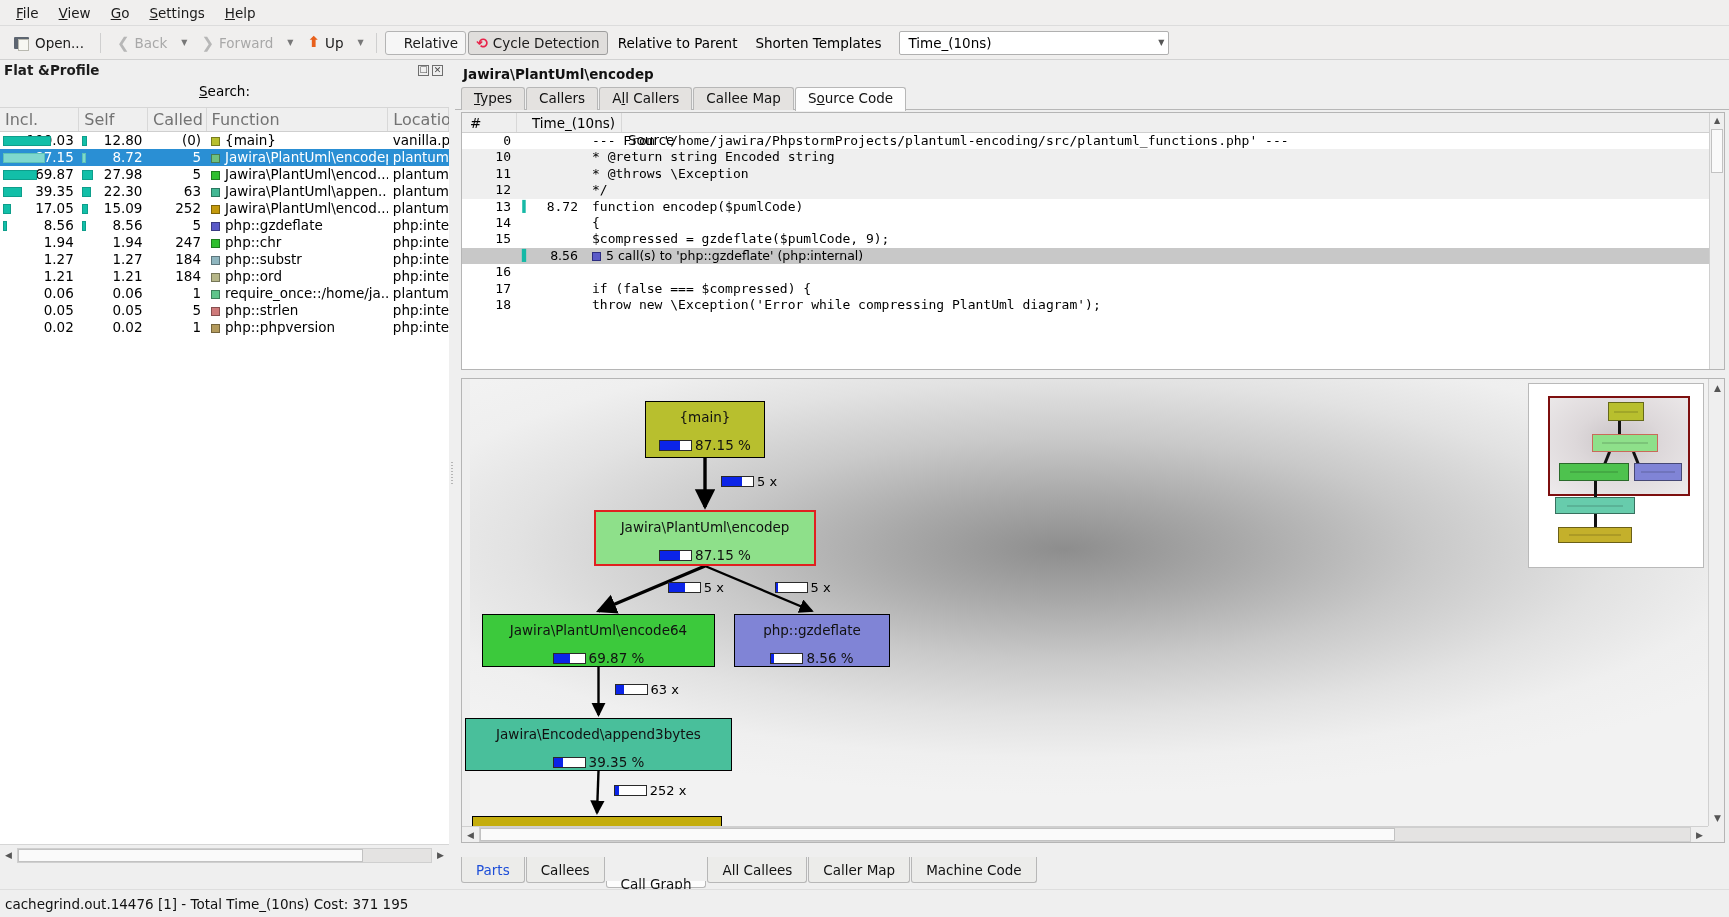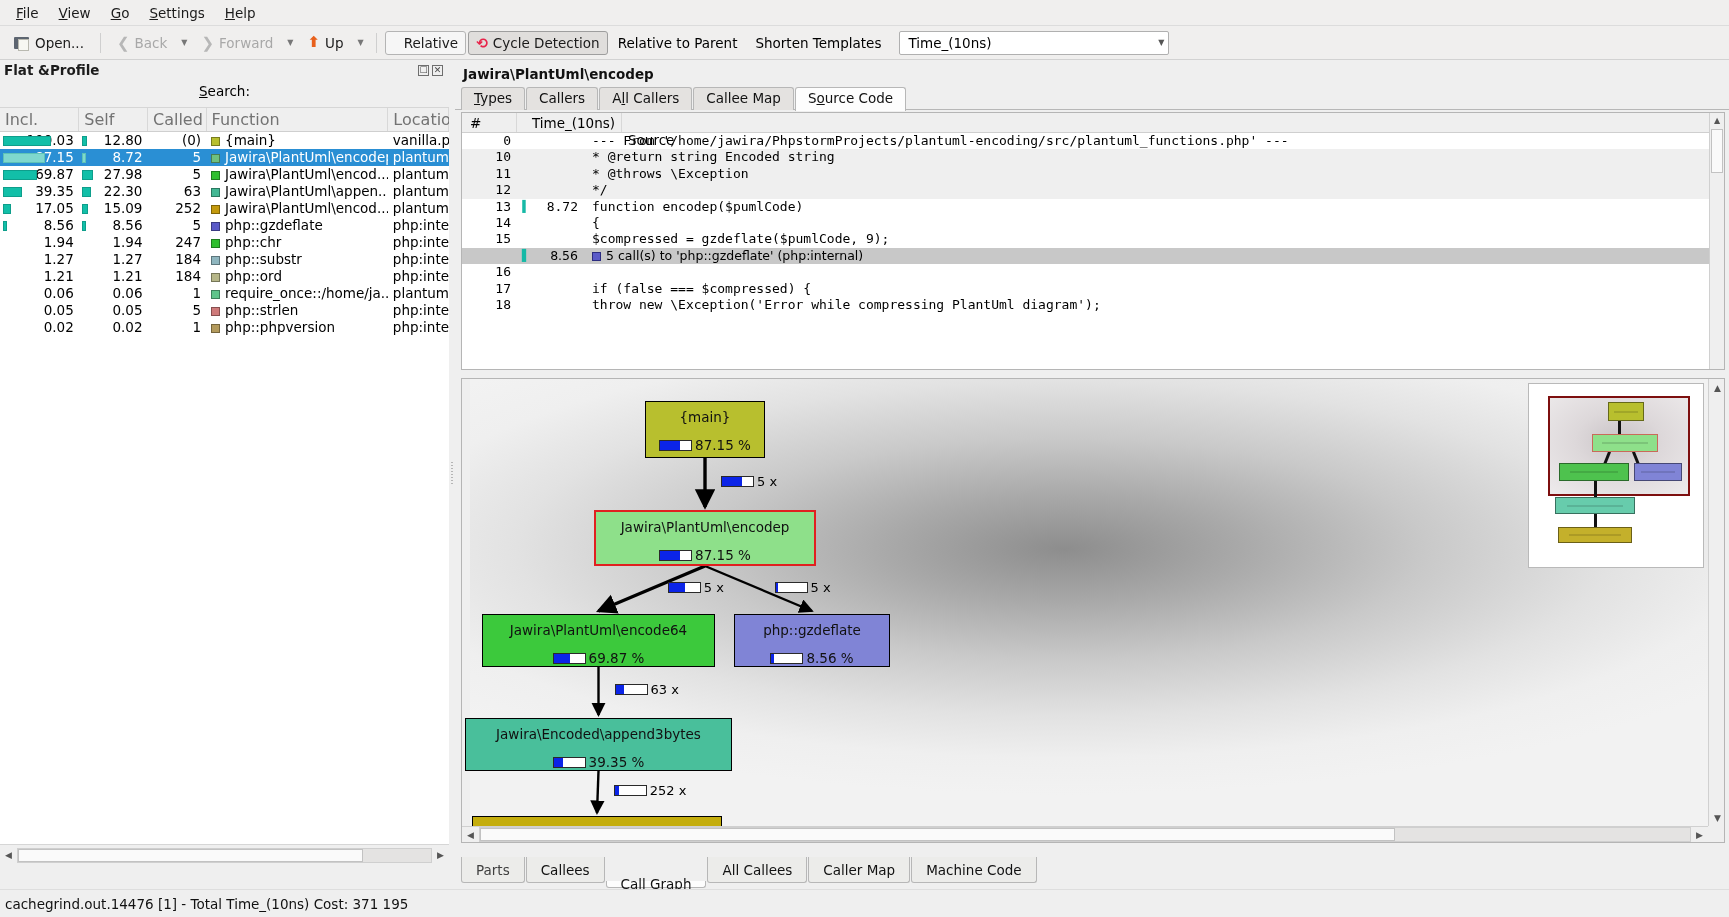--- a/index.html
+++ b/index.html
@@ -201,21 +201,21 @@
   .gv-hscroll { position:absolute; left:0; right:16px; bottom:0; height:16px; background:#efefef; border-top:1px solid #d0d0d0; display:flex; align-items:center; }
   .gv-vscroll { position:absolute; right:0; top:0; bottom:16px; width:16px; background:#efefef; border-left:1px solid #d0d0d0; }
   .gv-corner { position:absolute; right:0; bottom:0; width:16px; height:16px; background:#efefef; }
 
   .bottomtabs { position:absolute; left:6px; right:4px; bottom:4px; height:26px; display:flex; align-items:stretch; gap:1px; }
   .btab {
     padding: 3px 14px; font-size:13.5px; background:#ececea; border:1px solid #b7b7b7;
     border-top:none; border-radius: 0 0 3px 3px; display:flex; align-items:center; color:#111;
   }
   .btab.active { background:#fdfdfd;margin-top:24px; }
-  .btab.dim { color:#404040; }
+  .btab.dim { color:#1d4ed8; }
 
   
   .statusbar {
     position:absolute; left:0; right:0; bottom:0; height:28px;
     background:#efefef; display:flex; align-items:center; padding-left:5px;
     font-size:13.5px; color:#111; border-top:1px solid #dedede;
   }
   .splitter-v { position:absolute; left:449px; top:60px; bottom:30px; width:6px; background:#efefef; }
   .splitter-v:after{
     content:""; position:absolute; left:2px; top:50%; margin-top:-12px; width:2px; height:24px;

